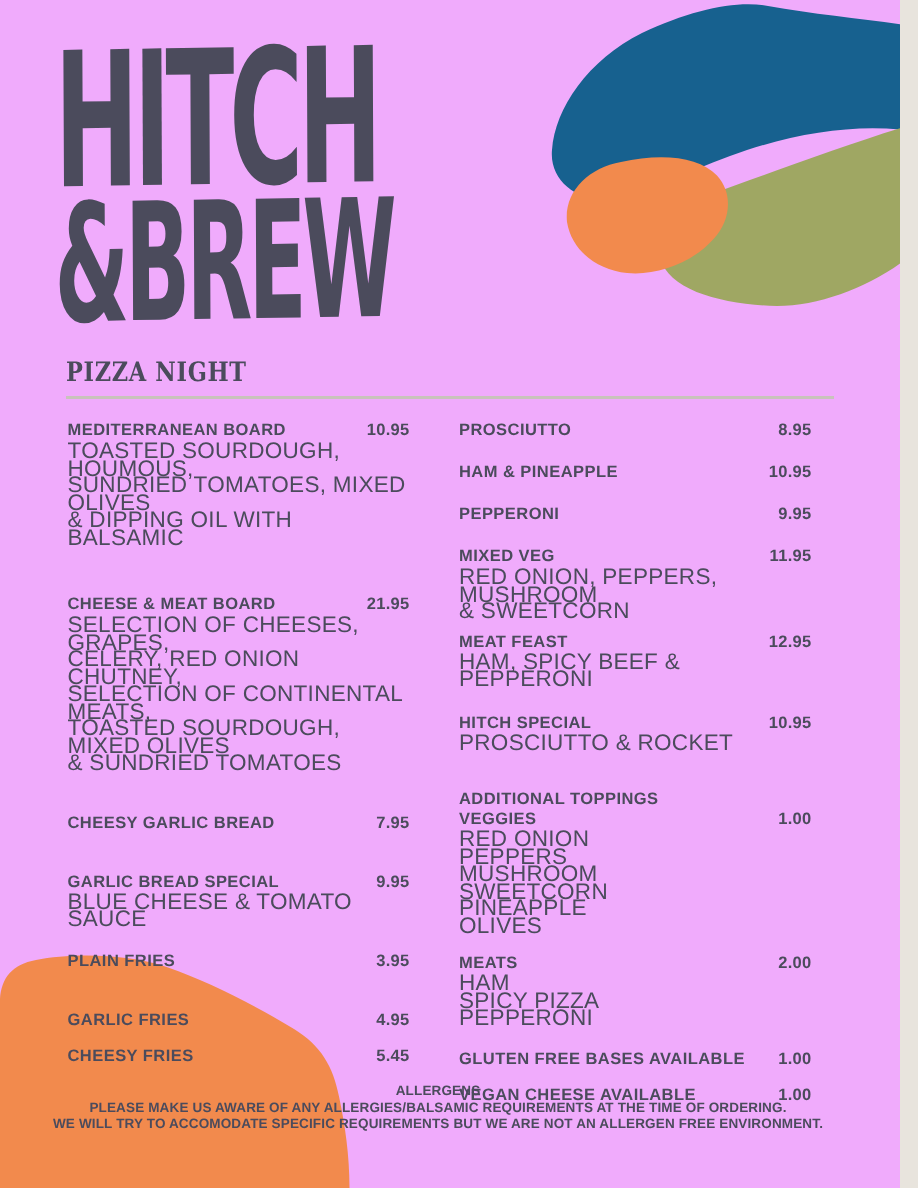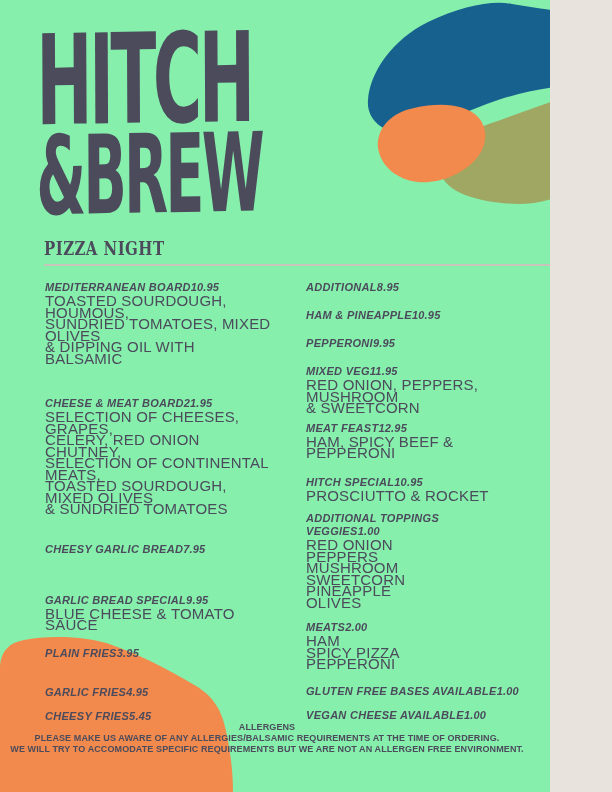--- a/index.html
+++ b/index.html
@@ -1,18 +1,18 @@
 <!DOCTYPE html>
 <html><head>
 <meta charset="utf-8">
 <style>
   html,body{margin:0;padding:0;background:#e8e4dd;}
   .page{
-    position:relative;width:550px;height:792px;overflow:hidden;
-    background:#86efac;color:#4B4B5C;
+    position:relative;width:600px;height:792px;overflow:hidden;
+    background:#f0abfc;color:#4B4B5C;
     font-family:"Liberation Sans",sans-serif;
   }
   
   .blobs-top{position:absolute;left:340px;top:0;width:272px;height:235px;z-index:1;}
   .blob-bottom{position:absolute;left:0;top:590px;width:260px;height:202px;z-index:1;}
   
   .logo-line{
     position:absolute;z-index:2;line-height:1;white-space:nowrap;
     font-family:"DejaVu Sans",sans-serif;font-weight:bold;color:#4B4B5C;
     transform-origin:left top;
@@ -24,21 +24,21 @@
     position:absolute;left:44px;top:238px;z-index:2;
     font-family:"DejaVu Serif",serif;font-weight:bold;font-size:17px;
     letter-spacing:0.5px;transform:scale(0.88,1.05);transform-origin:left top;
     color:#4B4B5C;white-space:nowrap;
   }
   .rule{position:absolute;left:44px;top:264px;width:512px;height:1.5px;background:#C8C3BB;z-index:2;}
   
   .col{position:absolute;top:281px;z-index:3;}
   .col-left{left:45px;width:228px;}
   .col-right{left:306px;width:235px;}
-  .item .row{display:flex;align-items:baseline;font-style:italic;}
+  .item .row{display:flex;justify-content:space-between;align-items:baseline;}
   .name{font-size:11px;font-weight:bold;letter-spacing:0.3px;line-height:13px;}
   .price{font-size:11px;font-weight:bold;letter-spacing:0.2px;line-height:13px;}
   .desc{font-size:15px;line-height:11.5px;letter-spacing:0.2px;white-space:pre-line;margin-top:1px;}
   
   .footer{
     position:absolute;left:0;right:16px;top:722px;z-index:5;text-align:center;
     font-weight:bold;font-size:9px;line-height:11px;letter-spacing:0.1px;color:#4B4B5C;
   }
 </style>
 </head>
@@ -80,21 +80,21 @@
       <div class="row">
           <span class="name">CHEESE &amp; MEAT BOARD</span>
           <span class="price">21.95</span>
         </div>
       <div class="desc">SELECTION OF CHEESES, GRAPES,
 CELERY, RED ONION CHUTNEY,
 SELECTION OF CONTINENTAL MEATS,
 TOASTED SOURDOUGH, MIXED OLIVES
 &amp; SUNDRIED TOMATOES</div>
     </div>
-    <div class="item" style="margin-bottom:38px">
+    <div class="item" style="margin-bottom:26px">
       <div class="row">
           <span class="name">CHEESY GARLIC BREAD</span>
           <span class="price">7.95</span>
         </div>
     </div>
     <div class="item" style="margin-bottom:16px">
       <div class="row">
           <span class="name">GARLIC BREAD SPECIAL</span>
           <span class="price">9.95</span>
         </div>
@@ -116,21 +116,21 @@
       <div class="row">
           <span class="name">CHEESY FRIES</span>
           <span class="price">5.45</span>
         </div>
     </div>
   </div>
 
   <div class="col col-right">
     <div class="item" style="margin-bottom:15px">
       <div class="row">
-          <span class="name">ADDITIONAL</span>
+          <span class="name">PROSCIUTTO</span>
           <span class="price">8.95</span>
         </div>
     </div>
     <div class="item" style="margin-bottom:15px">
       <div class="row">
           <span class="name">HAM &amp; PINEAPPLE</span>
           <span class="price">10.95</span>
         </div>
     </div>
     <div class="item" style="margin-bottom:15px">
@@ -147,21 +147,21 @@
       <div class="desc">RED ONION, PEPPERS, MUSHROOM
 &amp; SWEETCORN</div>
     </div>
     <div class="item" style="margin-bottom:17px">
       <div class="row">
           <span class="name">MEAT FEAST</span>
           <span class="price">12.95</span>
         </div>
       <div class="desc">HAM, SPICY BEEF &amp; PEPPERONI</div>
     </div>
-    <div class="item" style="margin-bottom:11px">
+    <div class="item" style="margin-bottom:26px">
       <div class="row">
           <span class="name">HITCH SPECIAL</span>
           <span class="price">10.95</span>
         </div>
       <div class="desc">PROSCIUTTO &amp; ROCKET</div>
     </div>
     <div class="item">
       <div class="row">
           <span class="name">ADDITIONAL TOPPINGS</span>
         </div>

